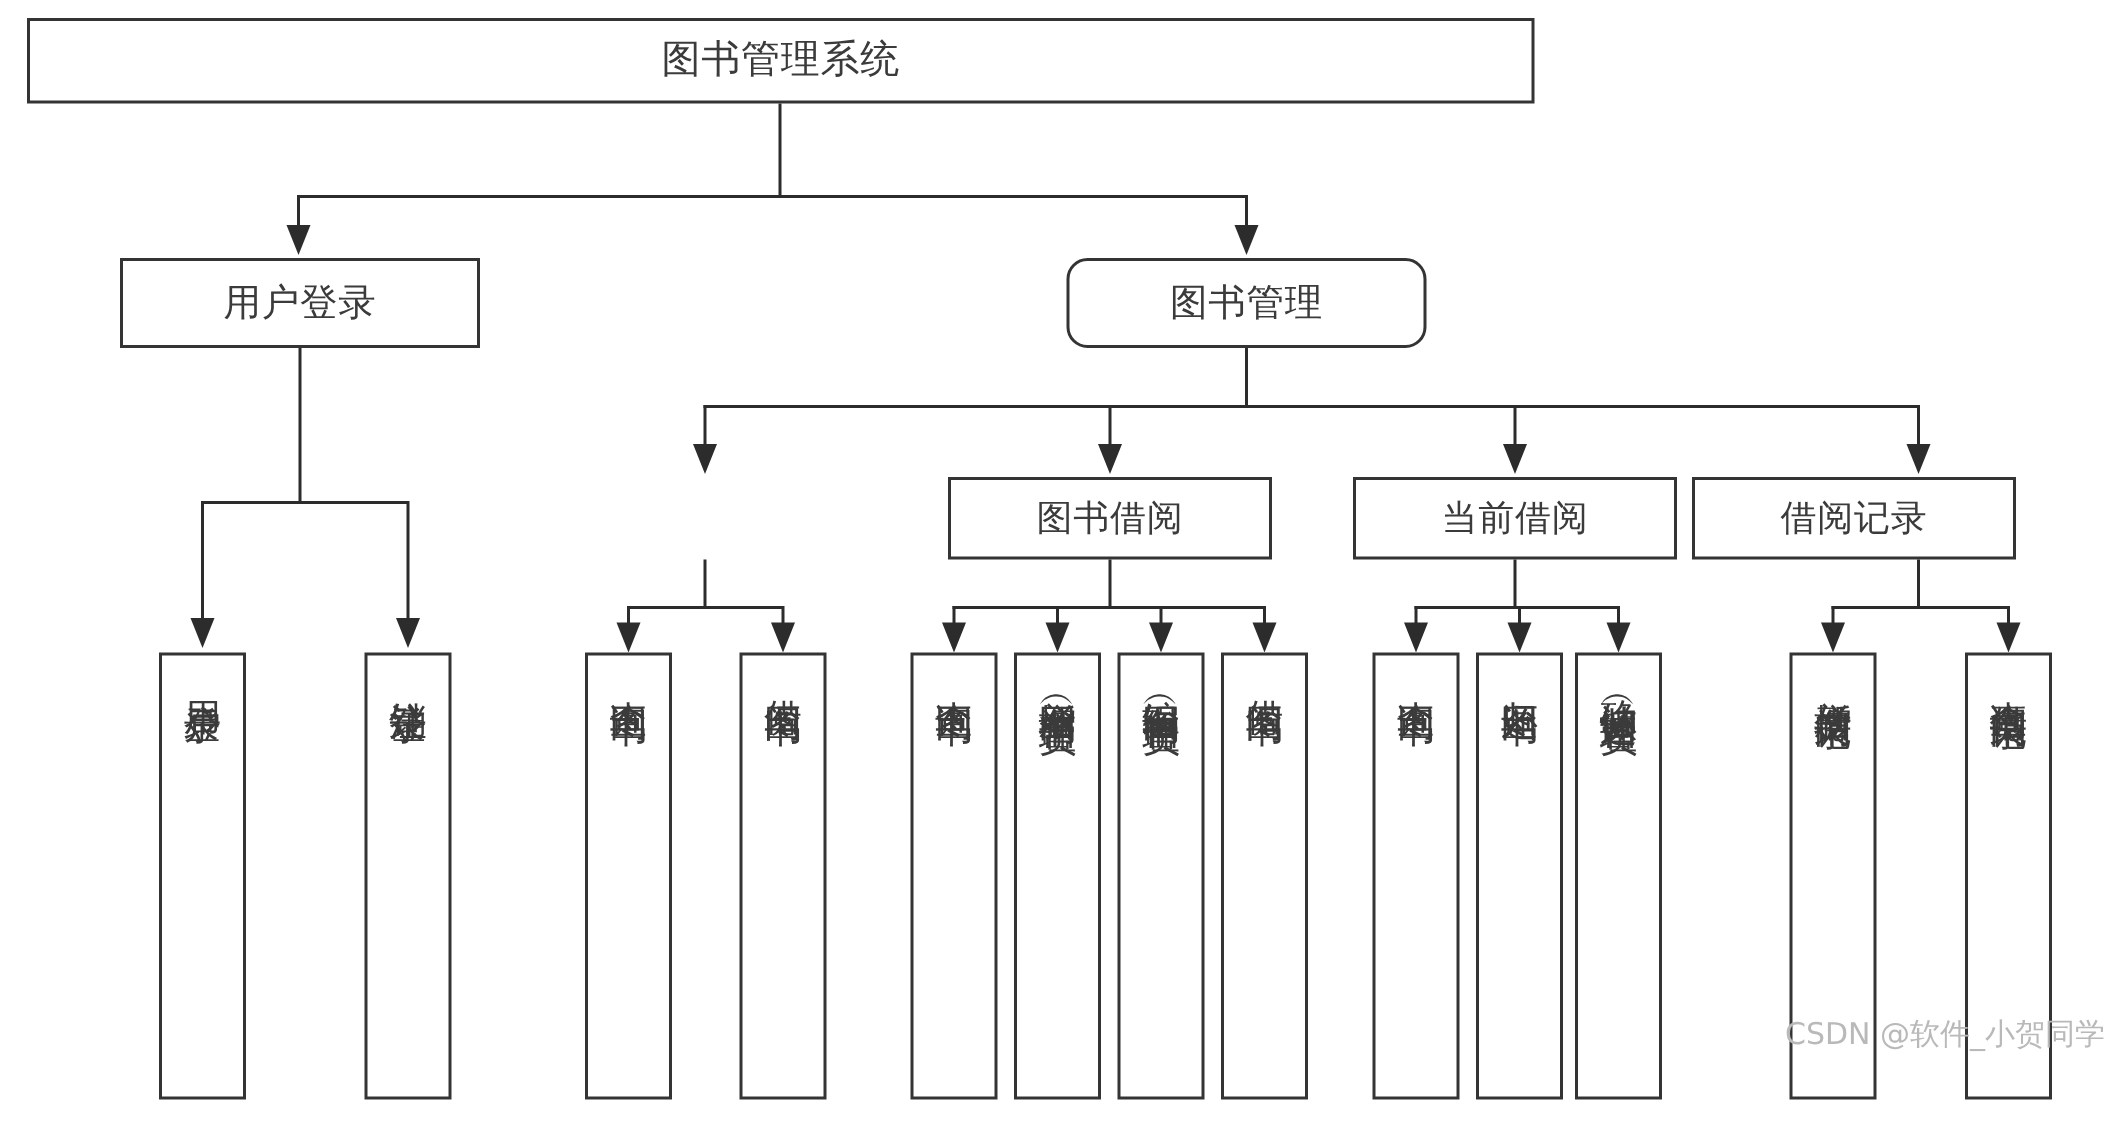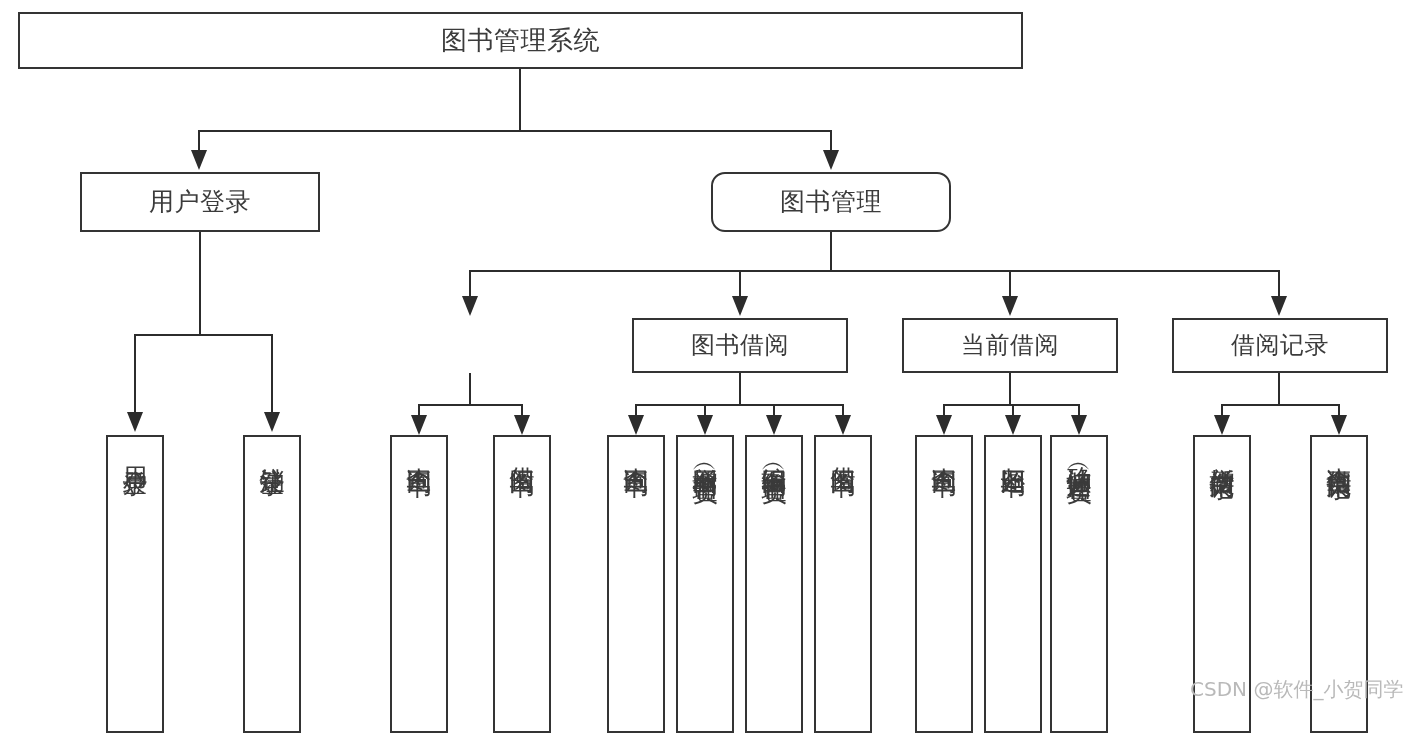--- a/index.html
+++ b/index.html
@@ -123,21 +123,21 @@
   <div class="arrow" style="left:1002px; top:296px;"></div>
   <div class="edge edge-v" style="left:1278px; top:270px; width:2px; height:28px;"></div>
   <div class="arrow" style="left:1271px; top:296px;"></div>
 
   <div class="node node-level2" style="left:632px; top:318px; width:216px; height:55px;">
     <span class="label">图书借阅</span>
   </div>
   <div class="node node-level2" style="left:902px; top:318px; width:216px; height:55px;">
     <span class="label">当前借阅</span>
   </div>
-  <div class="node node-level2" style="left:1172px; top:318px; width:216px; height:55px;">
+  <div class="node node-level2" style="left:1128px; top:318px; width:216px; height:55px;">
     <span class="label">借阅记录</span>
   </div>
 
   <div class="edge edge-v" style="left:469px; top:373px; width:2px; height:33px;"></div>
   <div class="edge edge-h" style="left:418px; top:404px; width:104px; height:2px;"></div>
   <div class="edge edge-v" style="left:418px; top:404px; width:2px; height:15px;"></div>
   <div class="arrow" style="left:411px; top:415px;"></div>
   <div class="edge edge-v" style="left:521px; top:404px; width:2px; height:15px;"></div>
   <div class="arrow" style="left:514px; top:415px;"></div>
 

